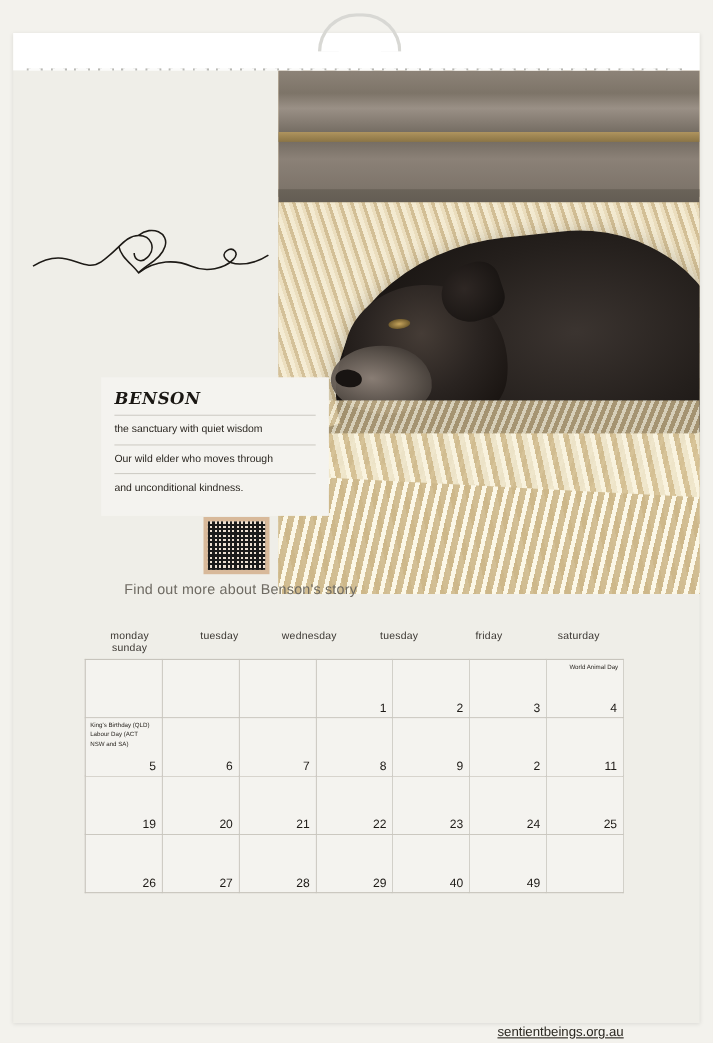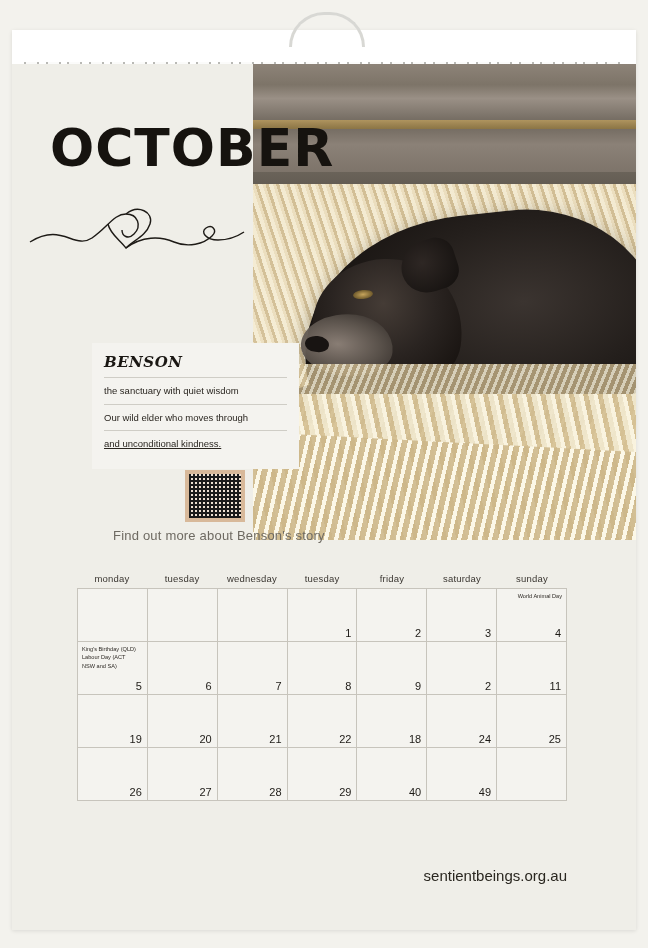--- a/index.html
+++ b/index.html
@@ -212,21 +212,21 @@
     padding-bottom: 6px;
     border-bottom: 1px solid #cfcdc6;
   }
   .card .line {
     font-size: 9.5px;
     line-height: 1.55;
     color: #2a2620;
     padding: 6px 0 5px 0;
     border-bottom: 1px solid #cfcdc6;
   }
-  .card .line:last-child { border-bottom: none; text-decoration: underline; }
+  .card .line:last-child { border-bottom: none; }
 
   
   .qr {
     position:absolute;
     left: 185px;
     top: 470px;
     width: 60px;
     height: 52px;
     background: #d8b99a;
     padding: 4px;
@@ -252,21 +252,21 @@
 
   
   .grid-wrap {
     position: absolute;
     left: 77px;
     top: 573px;
     width: 490px;
   }
   .daynames {
     display: grid;
-    grid-template-columns: repeat(7, 1fr);
+    grid-template-columns: repeat(6, 1fr);
     margin-bottom: 4px;
   }
   .daynames div {
     text-align: center;
     font-size: 9.5px;
     color: #3a3631;
     letter-spacing: .2px;
   }
   table.cal {
     border-collapse: collapse;
@@ -293,23 +293,24 @@
     margin: 3px 4px 0 4px;
     font-size: 5.6px;
     line-height: 1.5;
     color: #2c2823;
   }
   td .note.right { text-align: right; }
 
   .footer {
     position: absolute;
     right: 81px;
-    top: 867px;
-    font-size: 15px;
+    top: 931px;
+    font-size: 12px;
     color: #2a2720;
+    text-decoration: underline;
   }
 </style>
 </head>
 <body>
 
 <div class="page">
 
   <div class="sheet"></div>
 
   <div class="photo">
@@ -353,21 +354,20 @@
       <div class="coil" style="left: 463.5px;"></div>
       <div class="coil" style="left: 485px;"></div>
       <div class="coil" style="left: 506.5px;"></div>
       <div class="coil" style="left: 528px;"></div>
       <div class="coil" style="left: 549.5px;"></div>
       <div class="coil" style="left: 571px;"></div>
       <div class="coil" style="left: 592.5px;"></div>
     </div>
   <div class="hook"></div>
 
-  <div class="month">OCTOBER</div>
 
   <svg class="heart-swirl" viewBox="0 0 230 70">
     <path d="M8 50 C 40 30, 52 58, 70 46 C 86 35, 92 22, 104 22 C 116 22, 120 34, 112 42 C 106 48, 100 44, 100 38" fill="none" stroke="#1d1a16" stroke-width="1.4"></path>
     <path d="M104 22 C 116 12, 132 20, 128 32 C 124 44, 112 48, 104 56 C 98 48, 88 42, 86 32" fill="none" stroke="#1d1a16" stroke-width="1.4"></path>
     <path d="M104 56 C 120 44, 138 44, 152 50 C 166 56, 182 52, 190 44 C 196 38, 190 32, 184 36 C 178 40, 184 48, 196 48 C 208 48, 216 44, 222 40" fill="none" stroke="#1d1a16" stroke-width="1.4"></path>
   </svg>
 
   <div class="card">
     <div class="name">BENSON</div>
     <div class="line">the sanctuary with quiet wisdom</div>
@@ -443,21 +443,21 @@
             <td>
               <span class="num">20</span>
             </td>
             <td>
               <span class="num">21</span>
             </td>
             <td>
               <span class="num">22</span>
             </td>
             <td>
-              <span class="num">18</span>
+              <span class="num">23</span>
             </td>
             <td>
               <span class="num">24</span>
             </td>
             <td>
               <span class="num">25</span>
             </td>
           </tr>
           <tr>
             <td>

